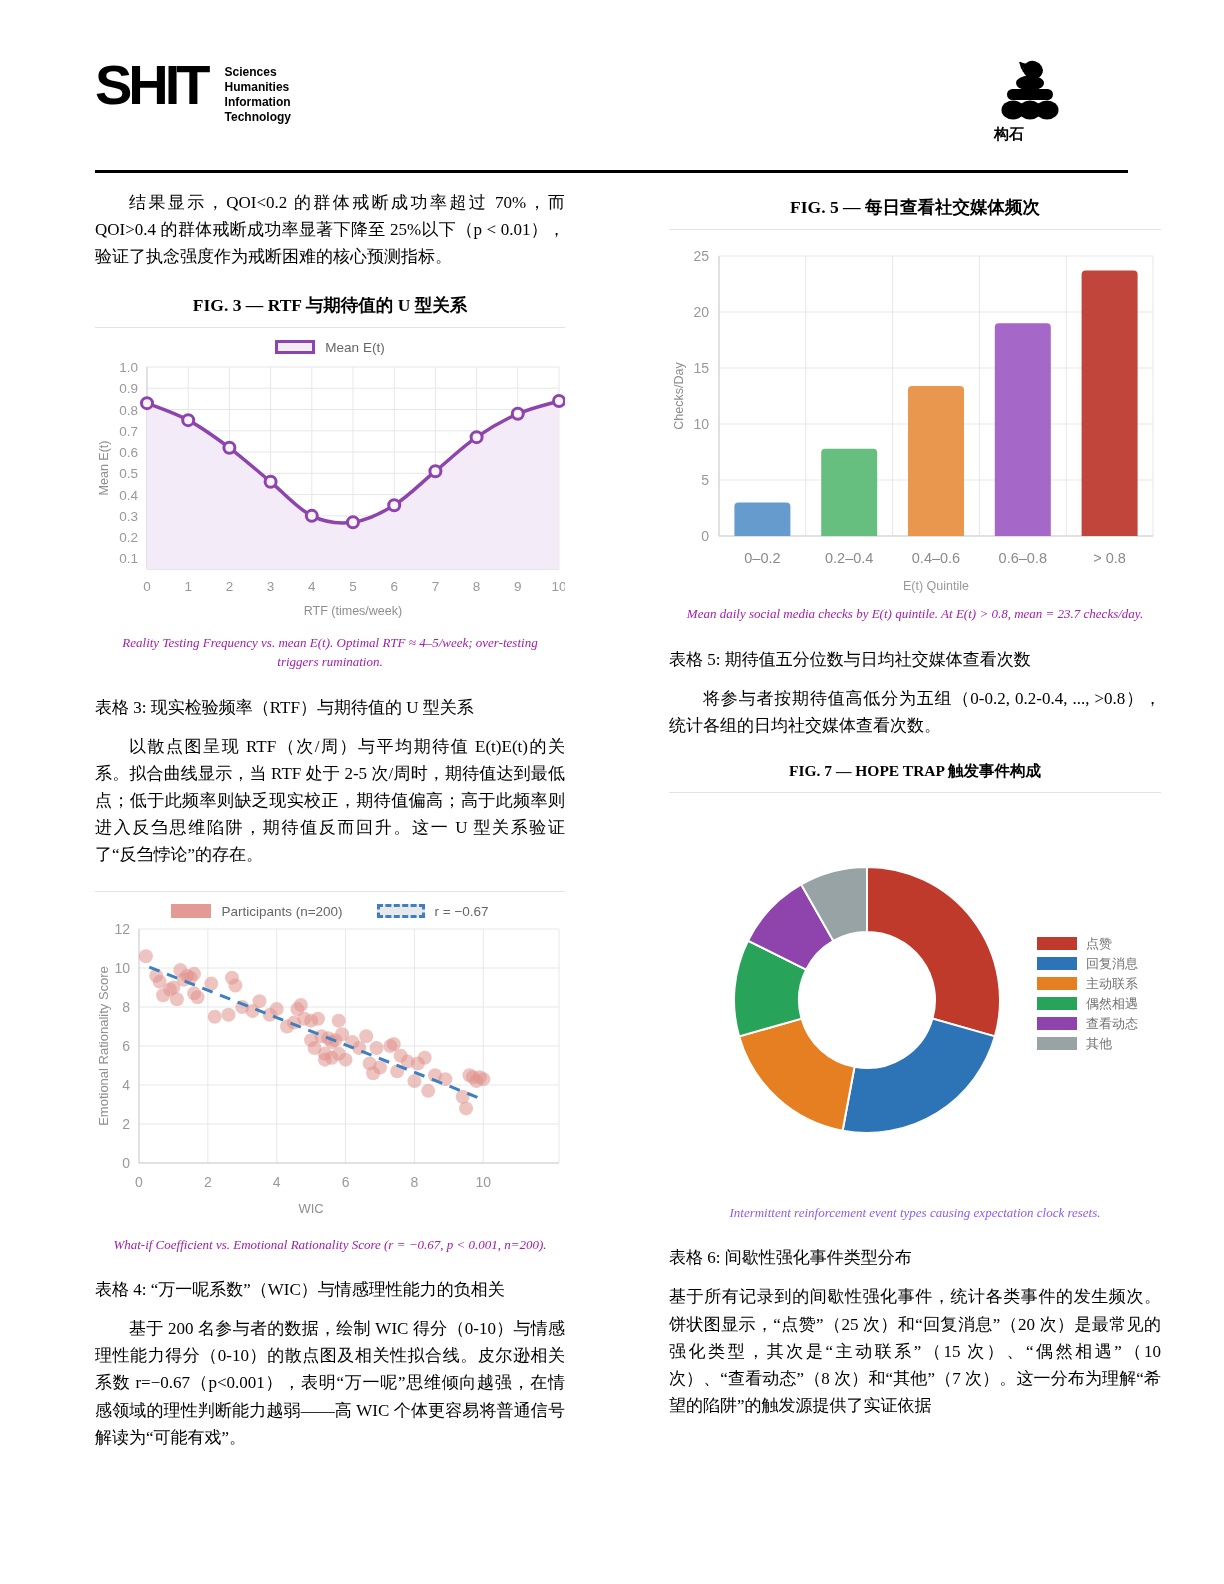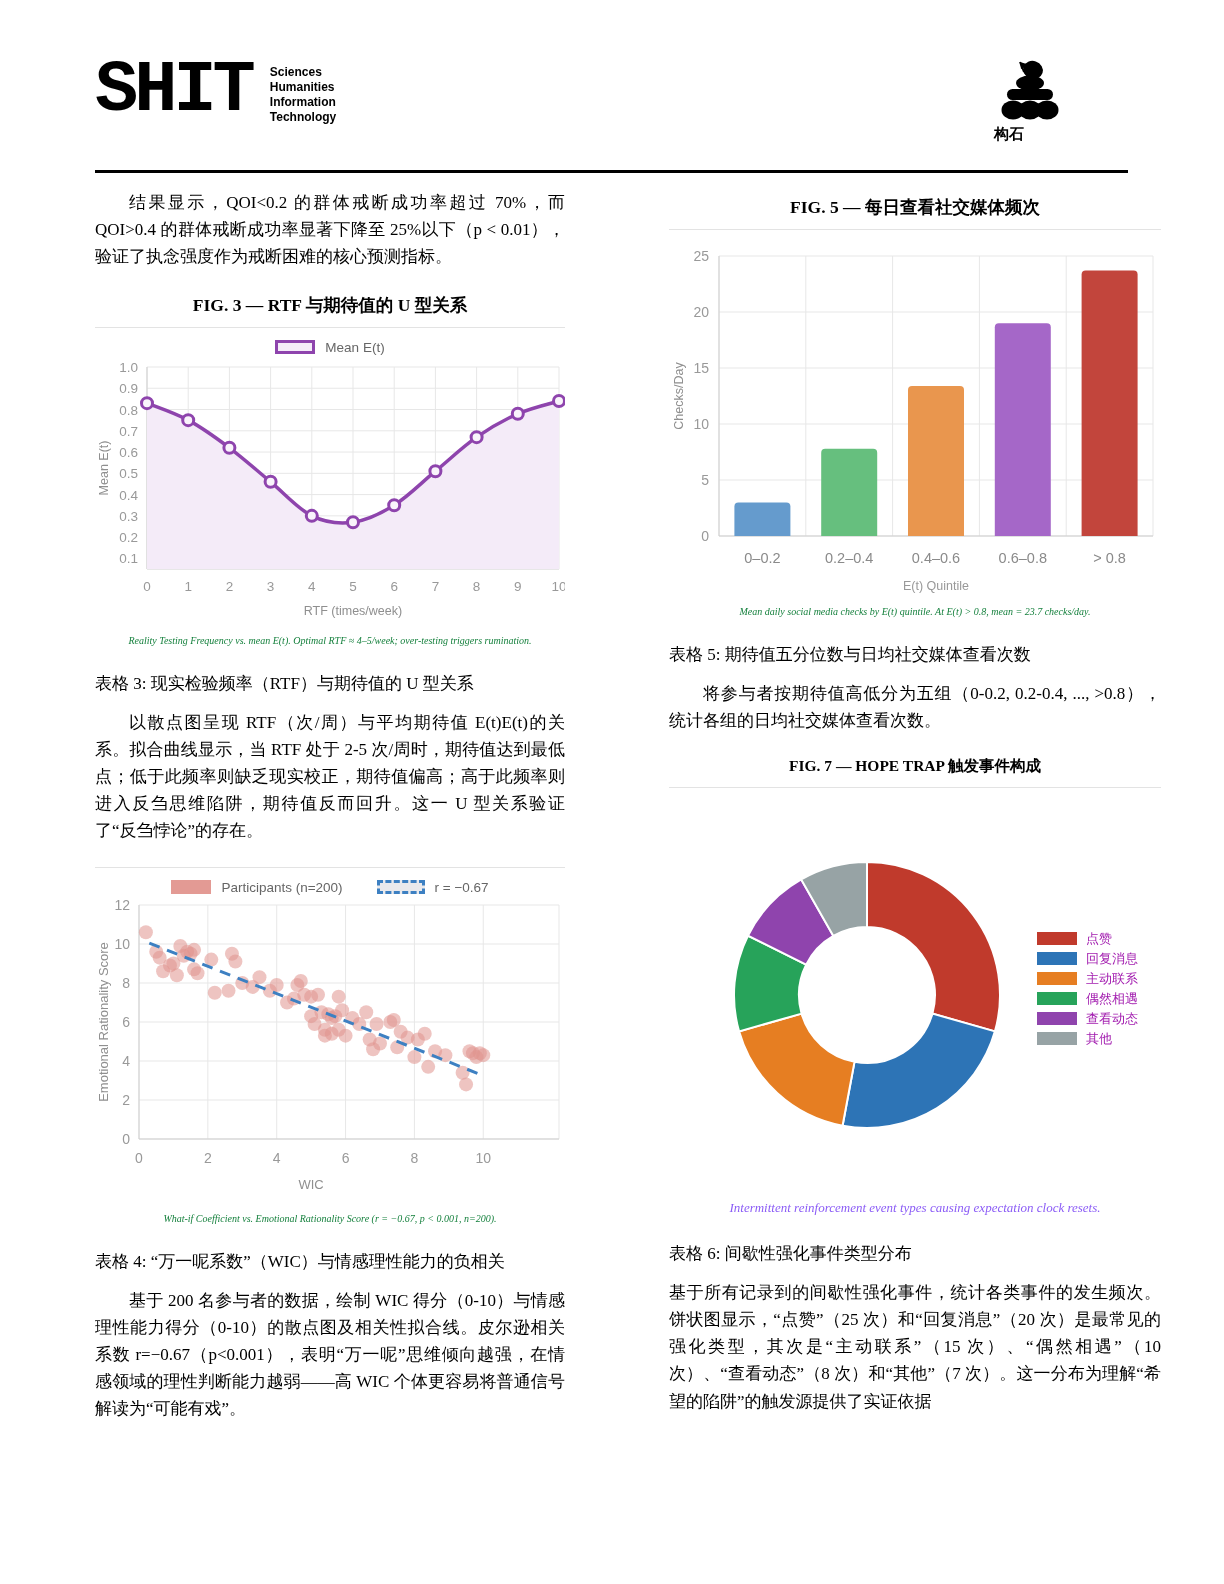--- a/index.html
+++ b/index.html
@@ -2,22 +2,22 @@
 <html><head>
 <meta charset="utf-8">
 <style>
   html,body{margin:0;padding:0;background:#fff;}
   .page{position:relative;width:1224px;height:1584px;background:#fff;overflow:hidden;
         font-family:"Liberation Serif","DejaVu Serif",serif;color:#000;}
   .content{padding:0 96px 0 95px;}
   
   .header{position:relative;padding-top:62px;height:96px;}
   .logo-row{display:flex;align-items:flex-start;}
-  .logo-big{font-family:Liberation Mono, monospace;font-weight:bold;
-            font-size:72px;line-height:0.82;letter-spacing:-4px;}
+  .logo-big{font-family:Liberation Sans, sans-serif;font-weight:bold;
+            font-size:56px;line-height:0.82;letter-spacing:-4px;}
   .logo-words{margin-left:18px;padding-top:3px;font-family:"Liberation Sans","DejaVu Sans",sans-serif;
               font-weight:bold;font-size:12px;line-height:1.24;}
   .pub-logo{position:absolute;right:56px;top:58px;width:78px;text-align:left;}
   .pub-label{font-family:"Liberation Sans","DejaVu Sans",sans-serif;font-weight:bold;font-size:15px;margin-top:1px;}
   .rule{border-top:3px solid #000;margin-top:12px;}
   
   .columns{display:flex;gap:104px;margin-top:16px;}
   .col-left{flex:0 0 470px;width:470px;}
   .col-right{flex:0 0 492px;width:492px;}
   p.body{font-size:17px;line-height:1.6;text-align:justify;margin:0 0 20px;}
@@ -27,27 +27,27 @@
   .fig{margin:22px 0 6px;}
   .fig-title{text-align:center;font-weight:bold;font-size:17.5px;margin-bottom:10px;}
   .fig-rule{border-top:1px solid #e3e3e3;margin-bottom:12px;}
   .legend-row{display:flex;justify-content:center;align-items:center;gap:10px;
               font-family:"Liberation Sans","DejaVu Sans",sans-serif;font-size:13.5px;color:#666;
               margin:10px 0 2px;}
   .legend-gap{width:14px;}
   .swatch{width:40px;height:14px;display:inline-block;box-sizing:border-box;}
   .swatch.dashed{width:48px;background:#e9e9ec;}
   .chart{line-height:0;}
-  .fig-caption{font-style:italic;text-align:center;font-size:10px;color:#15803d;
+  .fig-caption{font-style:italic;text-align:center;font-size:13px;color:#a21caf;
                line-height:1.5;margin:8px auto 0;max-width:95%;}
   .fig-caption.small{font-size:13px;color:#8b5cf6;}
   
   .donut-wrap{position:relative;height:390px;}
   .donut-legend{position:absolute;left:368px;top:132px;
-                font-family:"Liberation Sans","DejaVu Sans",sans-serif;font-size:13px;color:#a21caf;}
+                font-family:"Liberation Sans","DejaVu Sans",sans-serif;font-size:13px;color:#737373;}
   .dl-item{display:flex;align-items:center;gap:9px;margin-bottom:7px;line-height:1;}
   .dl-swatch{width:40px;height:13px;display:inline-block;}
   svg text{font-family:"Liberation Sans","DejaVu Sans",sans-serif;}
 </style>
 </head>
 <body>
 
 <div class="page">
   <div class="content">
 

